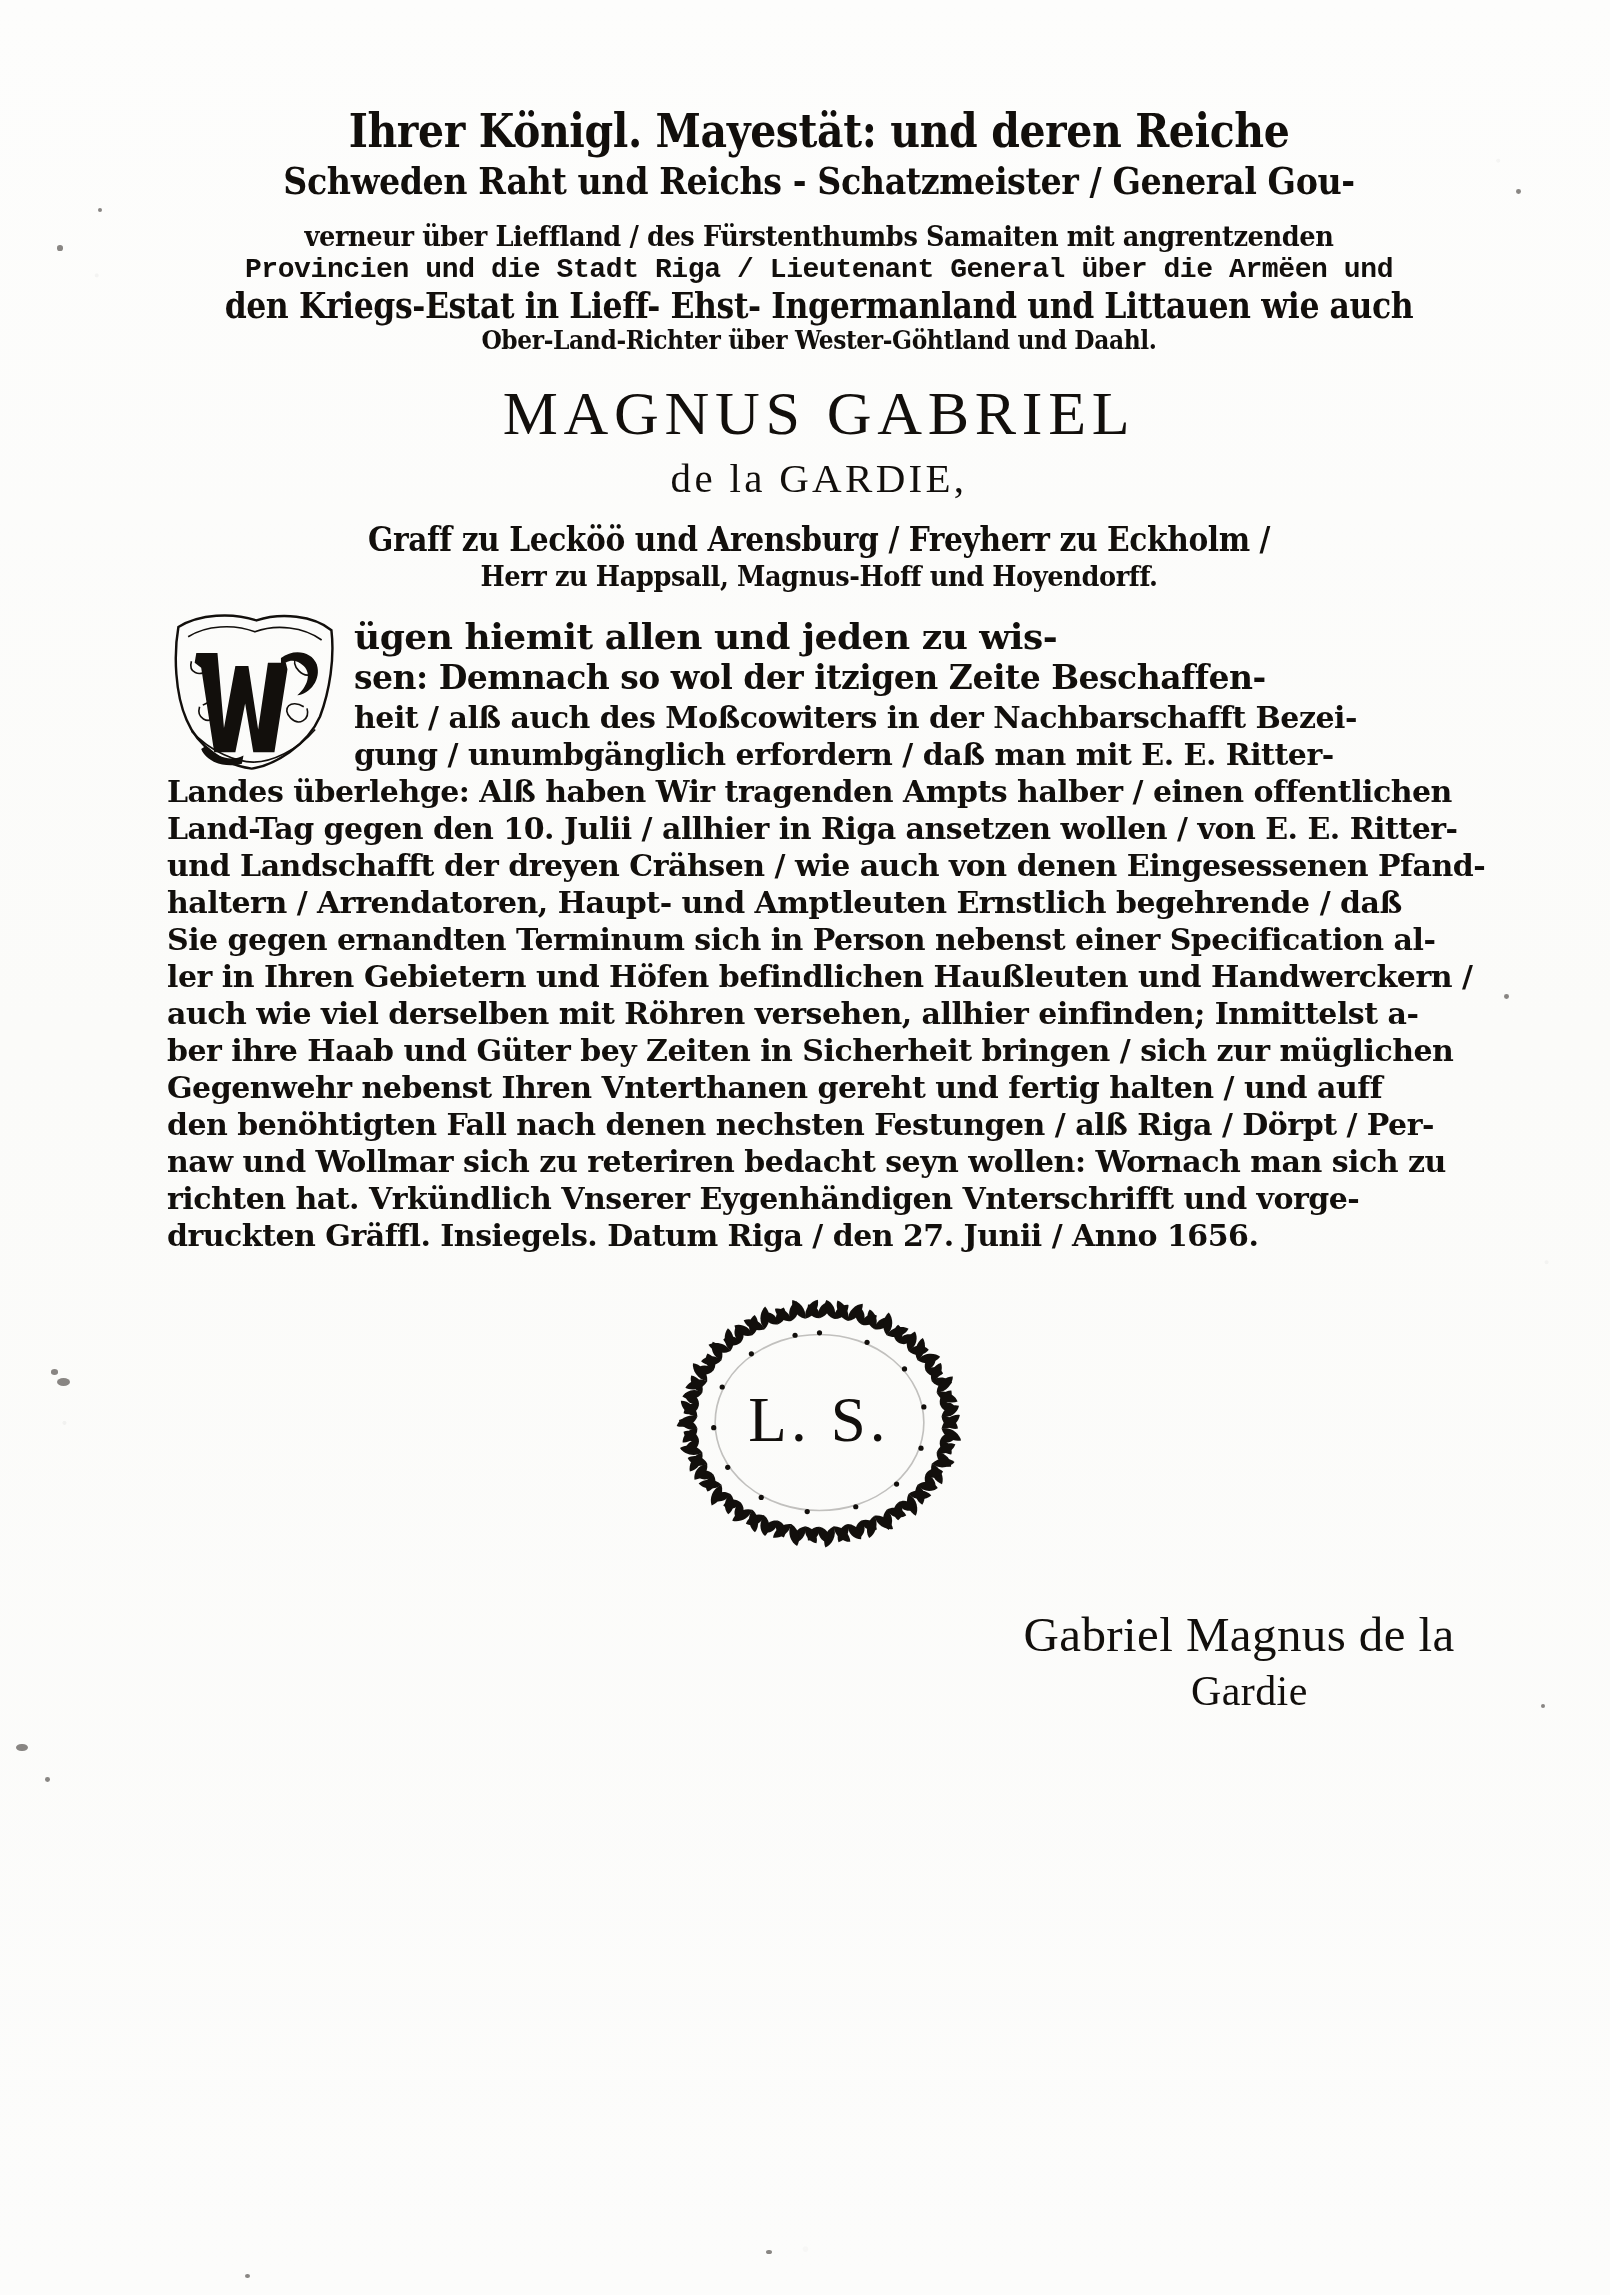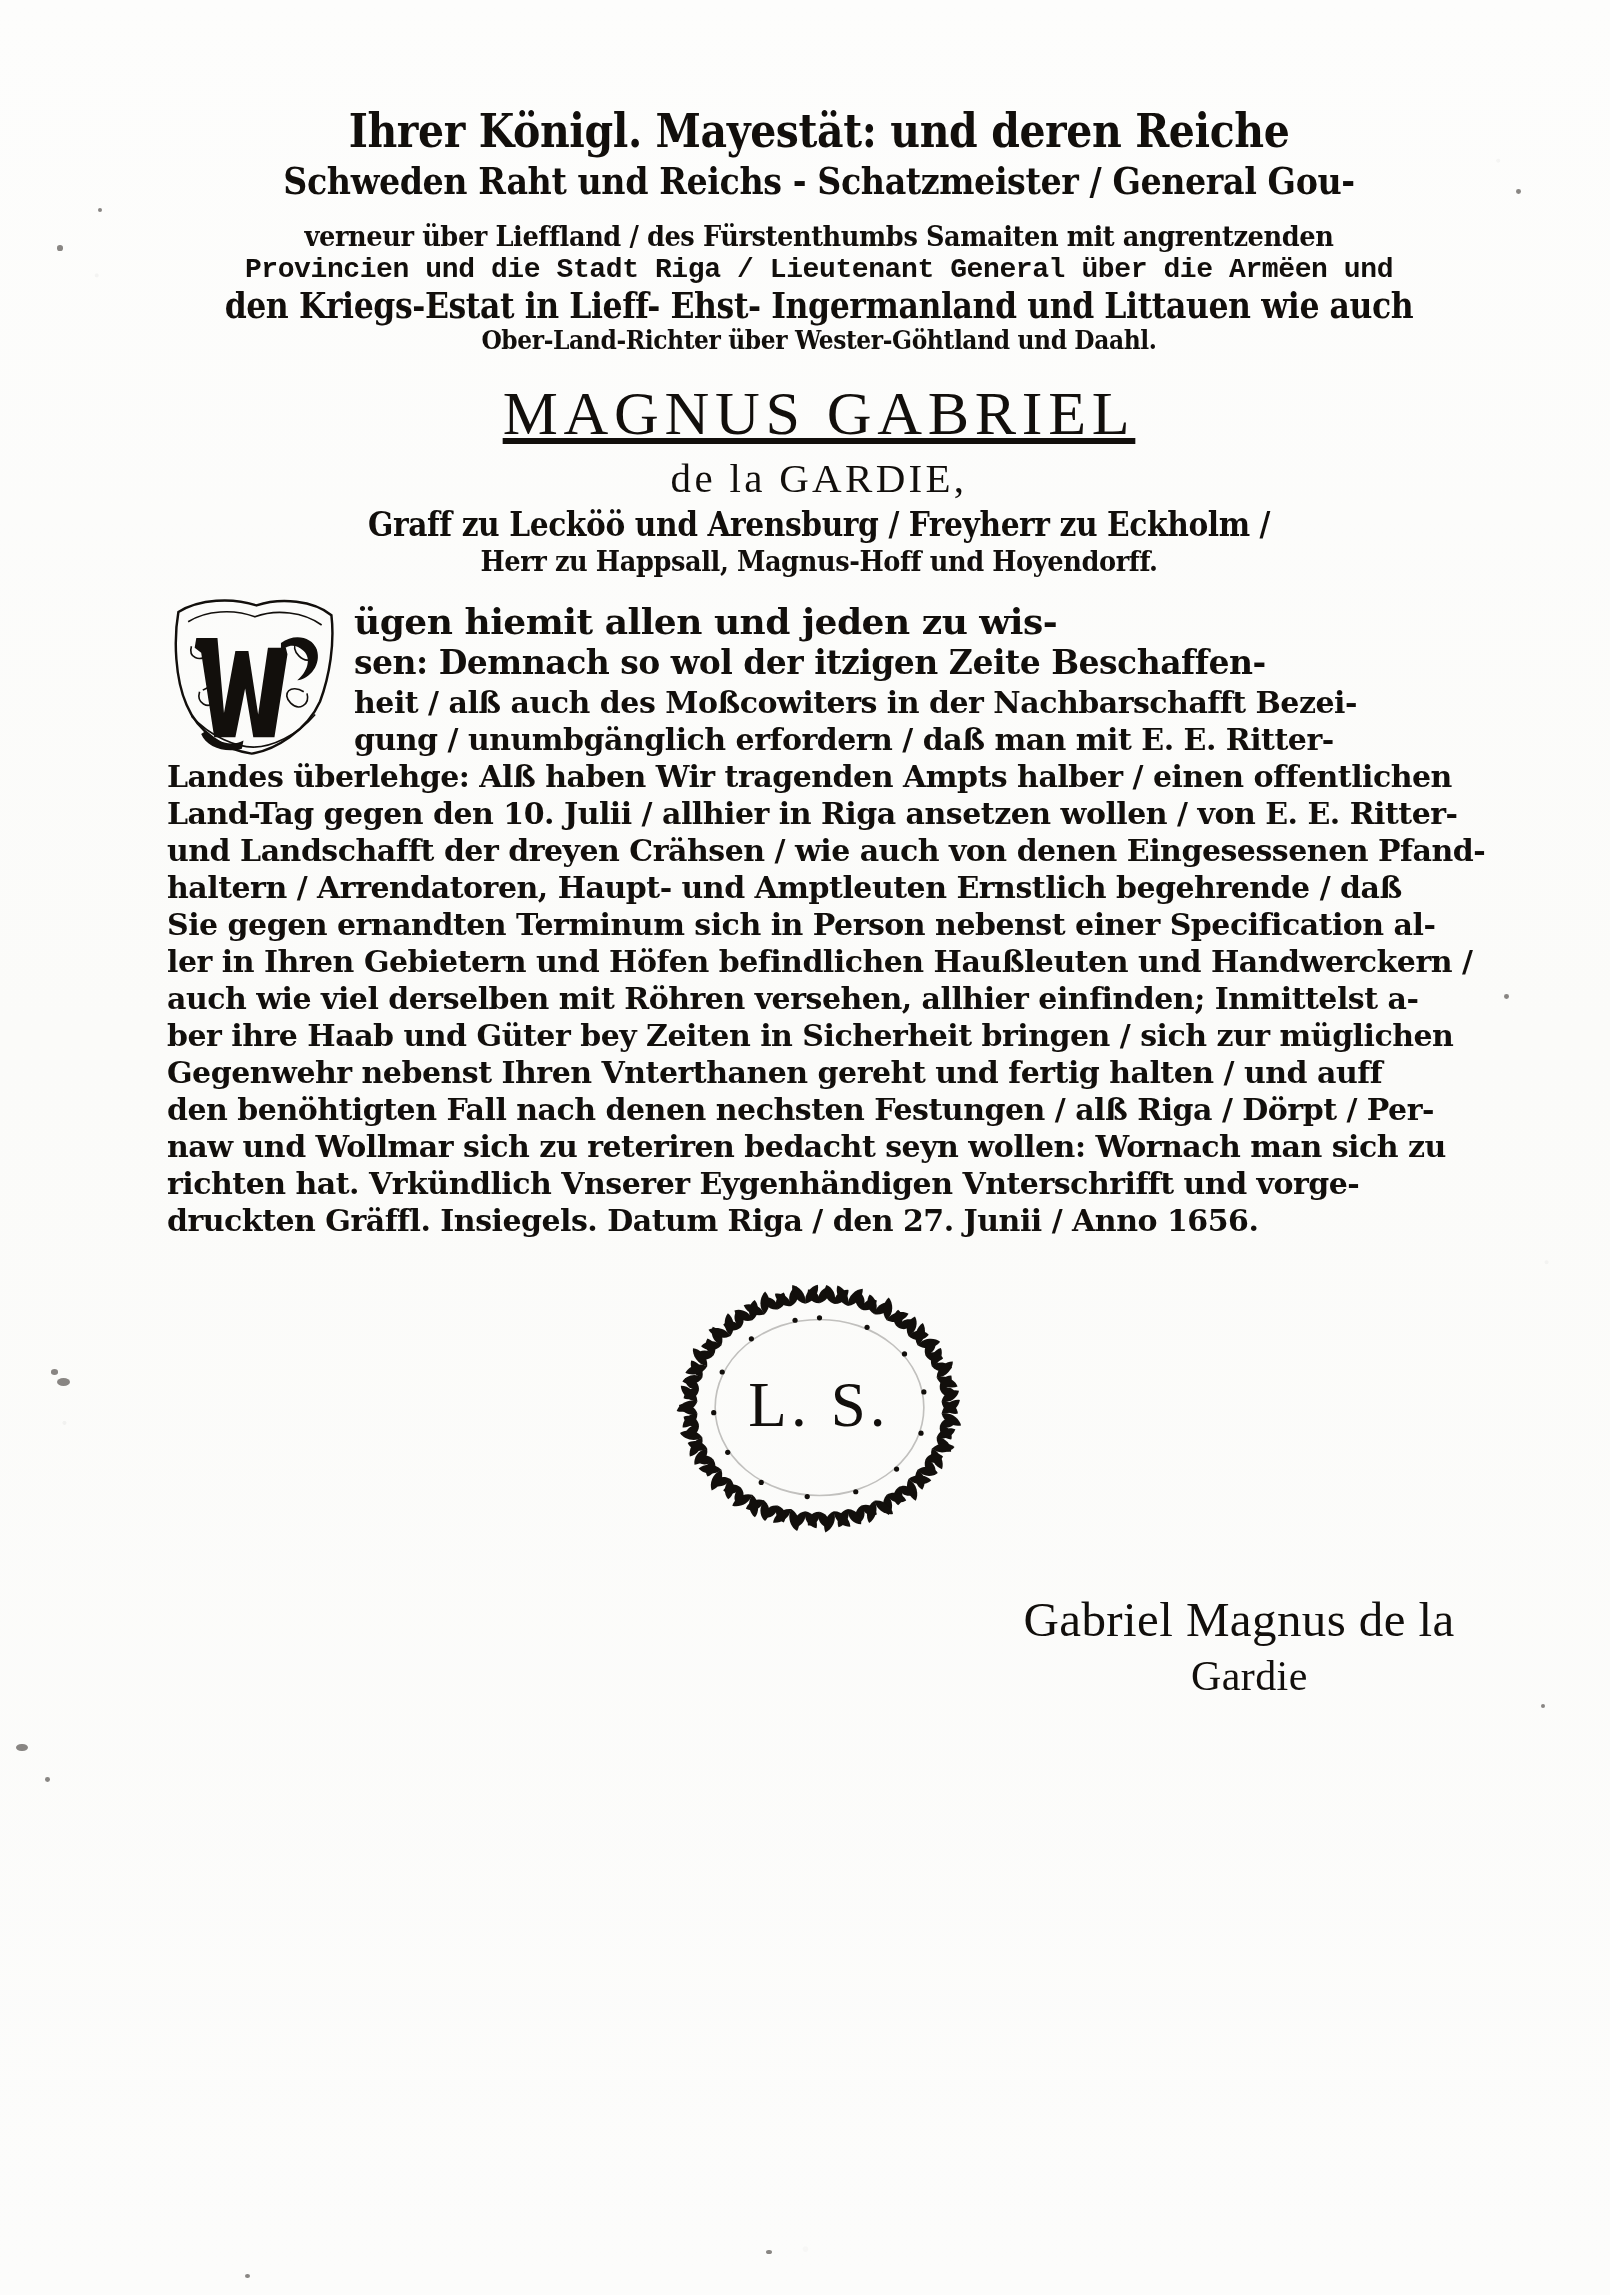--- a/index.html
+++ b/index.html
@@ -69,28 +69,27 @@
   .title-6 { font-size: 26px; margin-bottom: 0.8px; }
 
   .name-main {
     font-family: "Liberation Serif", serif;
     font-weight: 400;
     text-align: center;
     font-size: 62px;
     letter-spacing: 5.7px;
     margin-top: 23px;
     margin-bottom: 4.9px;
-    text-decoration: underline;
   }
   .name-sub {
     font-family: "Liberation Serif", serif;
     text-align: center;
     font-size: 41px;
     letter-spacing: 3.3px;
-    margin-bottom: 5px;
+    margin-bottom: 20px;
   }
   .name-titles-1 {
     font-size: 33px;
     margin-bottom: 1.6px;
   }
   .name-titles-2 {
     font-size: 28.5px;
     margin-bottom: 3.3px;
   }
 

